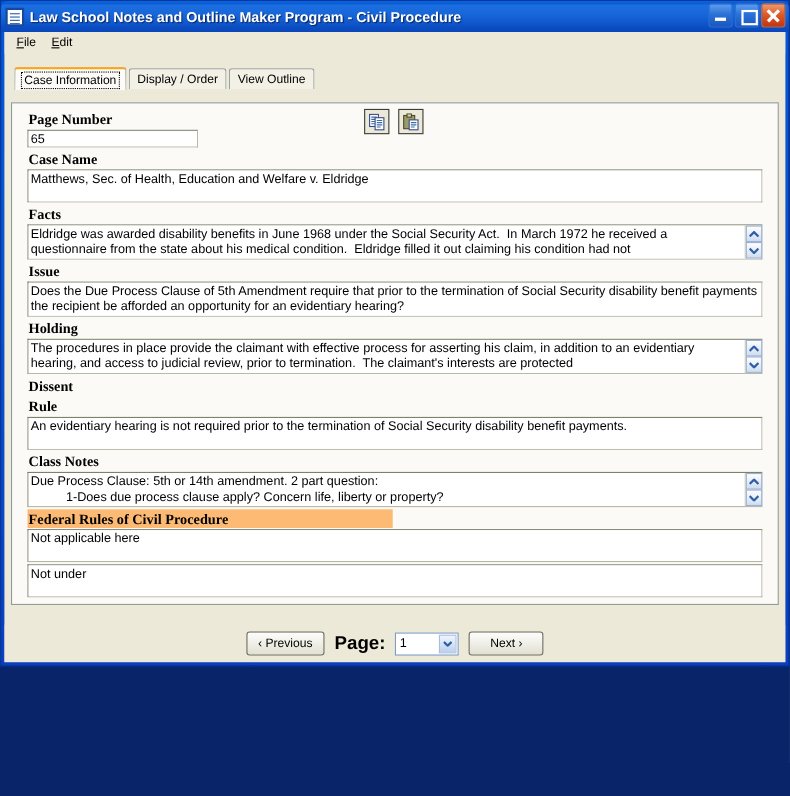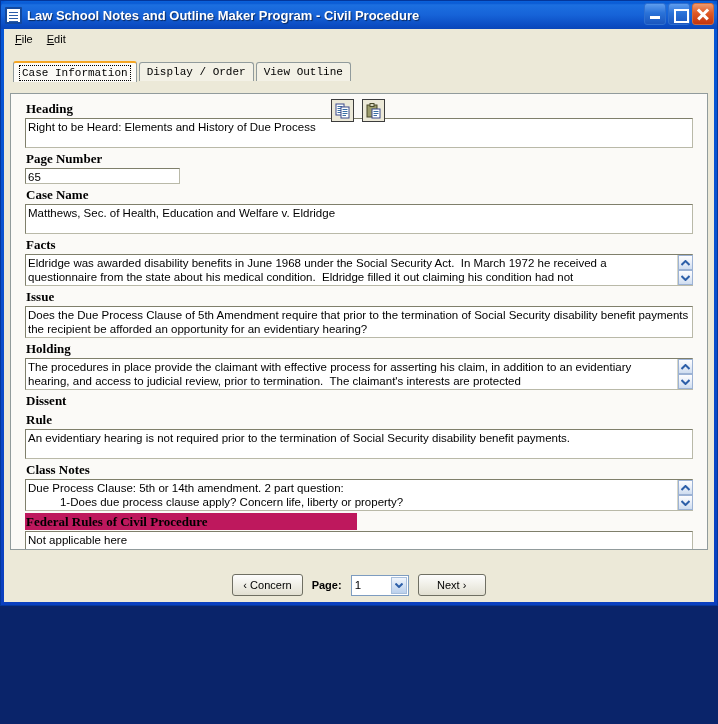--- a/index.html
+++ b/index.html
@@ -146,21 +146,20 @@
     font-size: 11px;
     color: #000;
     background: #F3F1E6;
     border: 1px solid #919B9C;
     border-bottom: none;
     border-top-left-radius: 3px;
     border-top-right-radius: 3px;
     margin-right: 2px;
     cursor: default;
     white-space: nowrap;
-    font-family: Liberation Mono, monospace;
   }
   .tab.active {
     background: #FCFBF7;
     border-top: 2px solid #F5A623;
     height: 21px;
     margin-bottom: -1px;
     position: relative;
     z-index: 4;
   }
   .tab.active .tab-inner {
@@ -210,21 +209,21 @@
   .flabel {
     font-family: "Liberation Serif", serif;
     font-weight: bold;
     font-size: 13px;
     color: #000;
     line-height: 15px;
     padding: 1px 0 1px 1px;
     display: block;
   }
   .flabel.hl {
-    background: #be185d;
+    background: #fdba74;
     width: 332px;
   }
 
   .inputwrap {
     position: relative;
     display: flex;
     border: 1px solid #7F7F6B;
     border-right-color: #B9B9A8;
     border-bottom-color: #B9B9A8;
     background: #FFFFFF;
@@ -287,21 +286,21 @@
     border-radius: 3px;
     font-size: 11px;
     color: #000;
     display: flex;
     align-items: center;
     justify-content: center;
     cursor: default;
     white-space: nowrap;
   }
   #page-label {
-    font-size: 11px;
+    font-size: 17px;
     font-weight: bold;
     color: #000;
   }
   #page-select {
     width: 58px; height: 21px;
     background: #FFFFFF;
     border: 1px solid #7D9CC0;
     display: flex;
     align-items: center;
     position: relative;
@@ -382,26 +381,20 @@
             <rect x="6" y="6" width="8" height="9" fill="#FFFFFF" stroke="#3A4A8A" stroke-width="1"></rect>
             <line x1="7.5" y1="8.5" x2="12.5" y2="8.5" stroke="#3A6EA5" stroke-width="1"></line>
             <line x1="7.5" y1="10.5" x2="12.5" y2="10.5" stroke="#3A6EA5" stroke-width="1"></line>
             <line x1="7.5" y1="12.5" x2="11" y2="12.5" stroke="#3A6EA5" stroke-width="1"></line>
           </svg>
         </div>
       </div>
 
       <div id="fields">
 
-        <div class="field-group">
-          <span class="flabel">Heading</span>
-          <div class="inputwrap h30">
-            <div class="textbox">Right to be Heard: Elements and History of Due Process</div>
-          </div>
-        </div>
 
         <div class="field-group">
           <span class="flabel">Page Number</span>
           <div class="inputwrap pagenum" style="height:16px">
             <div class="textbox">65</div>
           </div>
         </div>
 
         <div class="field-group">
           <span class="flabel">Case Name</span>
@@ -496,21 +489,21 @@
         <div class="field-group">
           <div class="inputwrap h30">
             <div class="textbox">Not under</div>
           </div>
         </div>
 
       </div>
     </div>
 
     <div id="footer">
-      <div class="navbtn">‹ Concern</div>
+      <div class="navbtn">‹ Previous</div>
       <span id="page-label">Page:</span>
       <div id="page-select">
         <span>1</span>
         <span class="arrowbox">
           <svg width="8" height="5" viewBox="0 0 8 5">
               <path d="M0.5 0.5 L4 4 L7.5 0.5" fill="none" stroke="#2D5FA8" stroke-width="2"></path>
             </svg>
         </span>
       </div>
       <div class="navbtn">Next ›</div>

